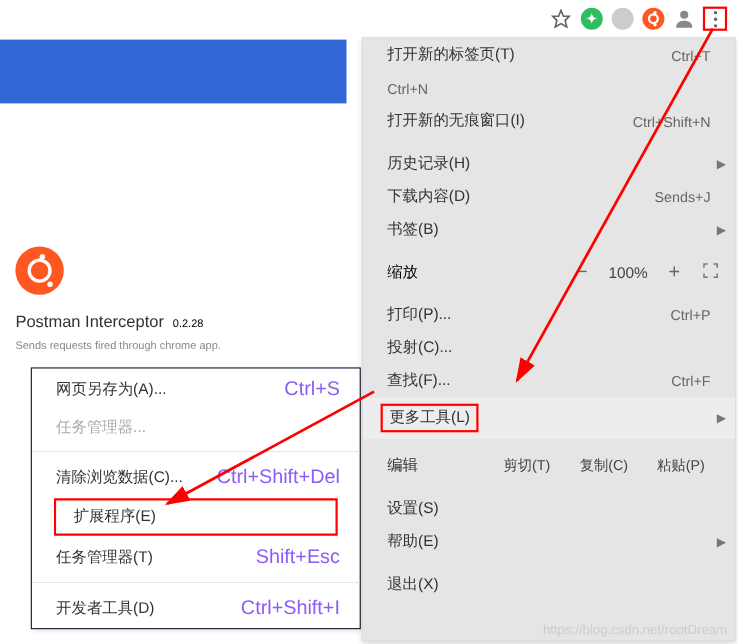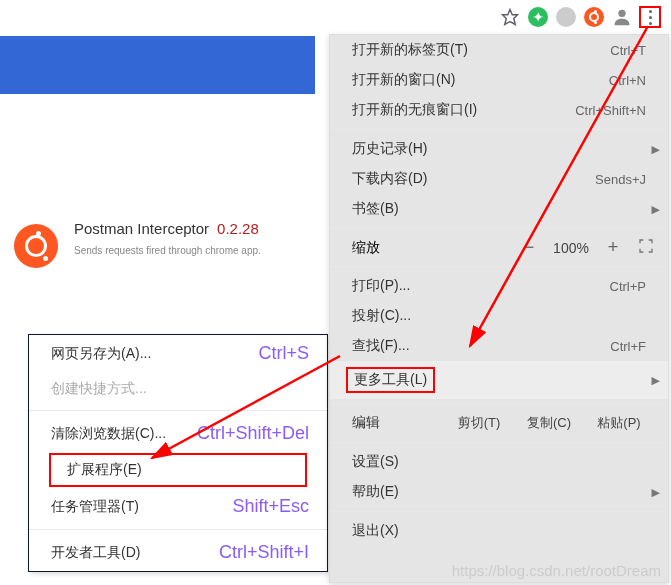--- a/index.html
+++ b/index.html
@@ -15,28 +15,28 @@
 .orange-circle .inner::before { top: -4px; left: 3px; }
 .orange-circle .inner::after { bottom: -4px; left: 3px; }
 .gray-circle { width: 20px; height: 20px; border-radius: 50%; background: #ccc; }
 .profile svg { width: 22px; height: 22px; }
 .dots { display: flex; flex-direction: column; gap: 3px; align-items: center; justify-content: center; width: 22px; height: 22px; }
 .dots span { width: 3px; height: 3px; border-radius: 50%; background: #5f6368; }
 .dots-box { border: 2px solid #ff0000; padding: 2px 1px; }
 
 .blue-bar { position: absolute; top: 36px; left: 0; width: 315px; height: 58px; background: #3367d6; }
 
-.ext-card { position: absolute; top: 220px; left: 14px; width: 315px; display: flex; gap: 16px; }
+.ext-card { position: absolute; top: 220px; left: 14px; width: 315px; display: flex; gap: 16px; flex-direction: column; }
 .ext-icon { width: 44px; height: 44px; border-radius: 50%; background: #ff5722; display: flex; align-items: center; justify-content: center; flex-shrink: 0; margin-top: 4px; }
 .ext-icon .inner { width: 22px; height: 22px; border-radius: 50%; border: 3px solid #fff; position: relative; }
 .ext-icon .inner::before { content: ""; position: absolute; width: 5px; height: 5px; background: #fff; border-radius: 50%; top: -7px; left: 8px; }
 .ext-icon .inner::after { content: ""; position: absolute; width: 5px; height: 5px; background: #fff; border-radius: 50%; bottom: -7px; right: -4px; }
 .ext-info .title-row { display: flex; gap: 8px; align-items: baseline; }
 .ext-info .ext-title { font-size: 15px; color: #333; }
-.ext-info .ext-ver { font-size: 15px; color: #b91c1c; }
+.ext-info .ext-ver { font-size: 10px; color: #000000; }
 .ext-info .ext-desc { font-size: 10px; color: #888; margin-top: 6px; line-height: 1.5; }
 
 .submenu { position: absolute; top: 334px; left: 28px; width: 300px; background: #fff; border: 1px solid #0f172a; box-shadow: 2px 2px 5px rgba(0,0,0,0.15); }
 .submenu .mrow { display: flex; justify-content: space-between; align-items: center; padding: 8px 18px 8px 22px; font-size: 14px; color: #333; cursor: default; }
 .submenu .mrow .shortcut { color: #8b5cf6; font-size: 18px; }
 .submenu .mrow.disabled { color: #aaa; }
 .submenu .divider { height: 1px; background: #e8e8e8; margin: 4px 0; }
 .submenu .hl { box-shadow: inset 0 0 0 2px #ff0000; margin: 1px 20px; padding-left: 18px; padding-right: 14px; }
 
 .mainmenu { position: absolute; top: 34px; left: 329px; right: 2px; bottom: 2px; background: #e5e5e5; border: 1px solid #ddd; box-shadow: 0 2px 6px rgba(0,0,0,0.15); }
@@ -49,21 +49,21 @@
 .zoom-row { display: flex; align-items: center; padding: 4px 14px 4px 22px; font-size: 14px; }
 .zoom-row .zlabel { flex: 1; }
 .zoom-row .zbtn { width: 34px; text-align: center; color: #666; font-size: 18px; }
 .zoom-row .zval { width: 50px; text-align: center; color: #444; }
 .zoom-row .full { margin-left: 8px; }
 .zoom-row .full svg { width: 16px; height: 16px; }
 .edit-row { display: flex; align-items: flex-end; padding: 6px 14px 6px 22px; font-size: 14px; }
 .edit-row .elabel { flex: 1; color: #333; }
 .edit-row .eact { width: 70px; text-align: center; color: #444; font-size: 13px; }
 
-.watermark { position: absolute; bottom: 6px; right: 10px; color: #ccc; font-size: 15px; }
+.watermark { position: absolute; bottom: 6px; right: 10px; color: #ccc; font-size: 12px; }
 
 
 .arrow-line { position: absolute; pointer-events: none; }
 </style>
 </head>
 <body>
 
 <div class="toolbar">
   <div class="ticon star">
     <svg viewBox="0 0 24 24" fill="none" stroke="#5f6368" stroke-width="2">
@@ -110,21 +110,21 @@
     <div class="ext-desc">Sends requests fired through chrome app.</div>
   </div>
 </div>
 
 <div class="submenu">
   <div class="mrow">
     <span>网页另存为(A)...</span>
     <span class="shortcut">Ctrl+S</span>
   </div>
   <div class="mrow disabled">
-    <span>创建快捷方式...</span>
+    <span>任务管理器...</span>
   </div>
   <div class="divider"></div>
   <div class="mrow">
     <span>清除浏览数据(C)...</span>
     <span class="shortcut">Ctrl+Shift+Del</span>
   </div>
   <div class="mrow hl">
     <span>扩展程序(E)</span>
   </div>
   <div class="mrow">
@@ -137,21 +137,20 @@
     <span class="shortcut">Ctrl+Shift+I</span>
   </div>
 </div>
 
 <div class="mainmenu">
   <div class="mrow">
       <span>打开新的标签页(T)</span>
       <span class="shortcut">Ctrl+T</span>
     </div>
   <div class="mrow">
-      <span>打开新的窗口(N)</span>
       <span class="shortcut">Ctrl+N</span>
     </div>
   <div class="mrow">
       <span>打开新的无痕窗口(I)</span>
       <span class="shortcut">Ctrl+Shift+N</span>
     </div>
   <div class="divider"></div>
   <div class="mrow">
       <span>历史记录(H)</span>
       <span class="arrow">▶</span>

